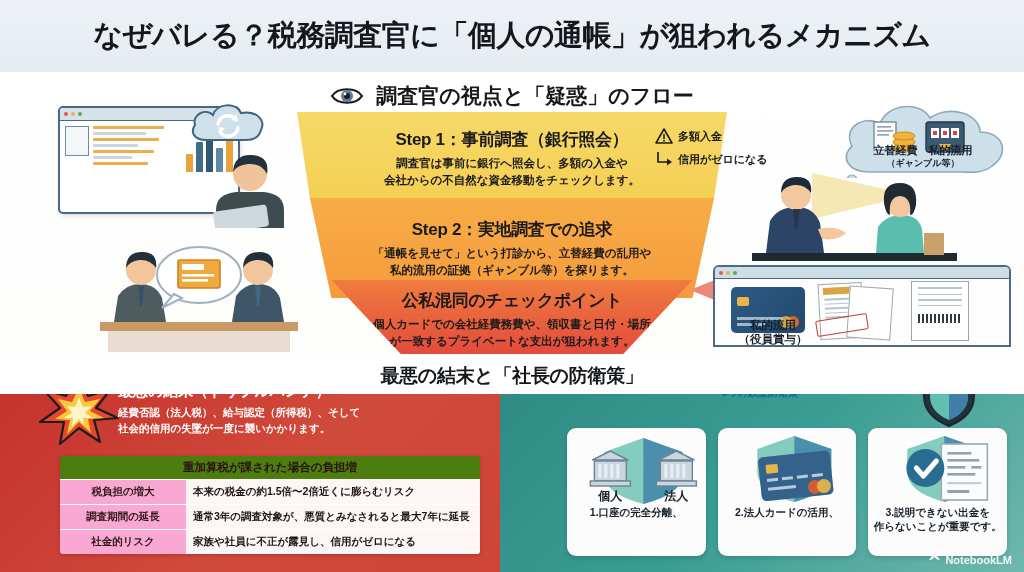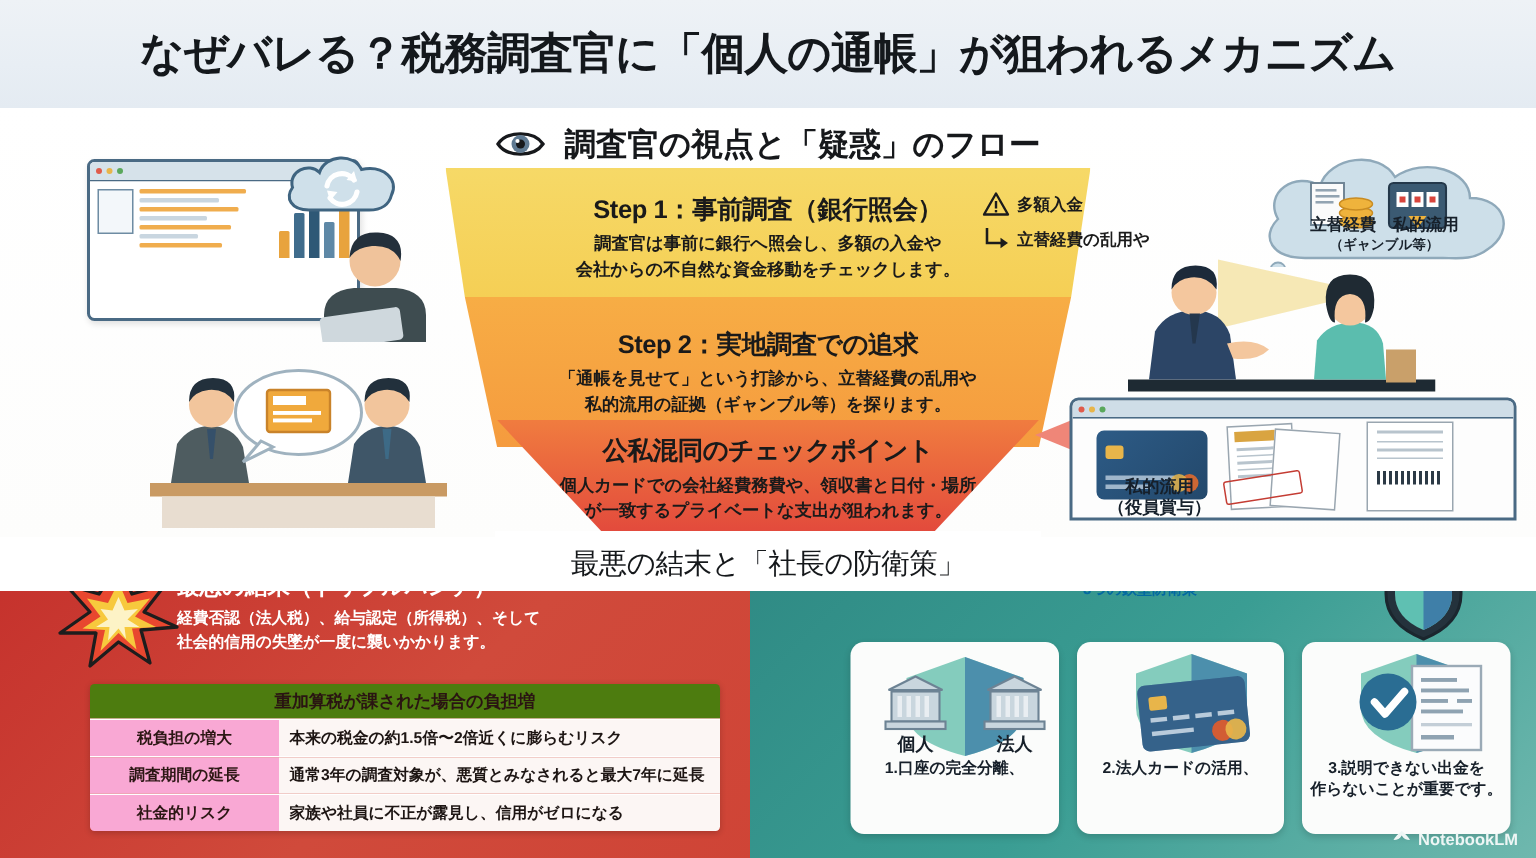--- a/index.html
+++ b/index.html
@@ -142,21 +142,21 @@
     position: absolute; left: 688px; top: 203px; width: 34px; height: 30px;
   }
 
   
   .mid-banner {
     position: absolute; left: 0; top: 358px; width: 1024px; height: 36px;
     background: #ffffff; z-index: 6;
     display: flex; align-items: center; justify-content: center;
   }
   .mid-banner .lbl {
-    font-size: 19px; font-weight: 400; color: #15181b; white-space: nowrap;
+    font-size: 19px; font-weight: 700; color: #15181b; white-space: nowrap;
     letter-spacing: -0.3px;
   }
 
   
   .bottom-zone { position: absolute; left: 0; top: 370px; width: 1024px; height: 202px; }
   .bz-red {
     position: absolute; left: 0; top: 0; width: 512px; height: 202px;
     background: linear-gradient(135deg,#c5312c 0%, #d04a3b 55%, #cf4436 100%);
   }
   .bz-teal {
@@ -337,21 +337,21 @@
           <rect x="8.2" y="6" width="1.6" height="5" fill="#1c1c1c"></rect>
           <rect x="8.2" y="12" width="1.6" height="1.6" fill="#1c1c1c"></rect>
         </svg>
         <div class="txt">多額入金</div>
       </div>
       <div class="warn-row">
         <svg width="18" height="16" viewBox="0 0 18 16">
           <path d="M3 1 L3 11 L13 11" fill="none" stroke="#1c1c1c" stroke-width="1.7"></path>
           <path d="M12 7.5 L17 11 L12 14.5 Z" fill="#1c1c1c"></path>
         </svg>
-        <div class="txt">立替経費の乱用や</div>
+        <div class="txt">信用がゼロになる</div>
       </div>
     </div>
 
     <svg class="ill-presenter" viewBox="0 0 205 110">
       <rect x="0" y="86" width="205" height="8" fill="#1e2a33"></rect>
       <path d="M60 6 L160 28 L60 52 Z" fill="#f5e4a8" opacity="0.85"></path>
 
       <path d="M14 86 L18 54 Q26 40 44 40 Q62 40 68 56 L72 86 Z" fill="#2c4566"></path>
       <circle cx="44" cy="28" r="15" fill="#f4c79e"></circle>
       <path d="M29 26 Q29 10 45 10 Q61 10 59 26 Q53 17 42 18 Q33 19 29 26 Z" fill="#1c2a3a"></path>

